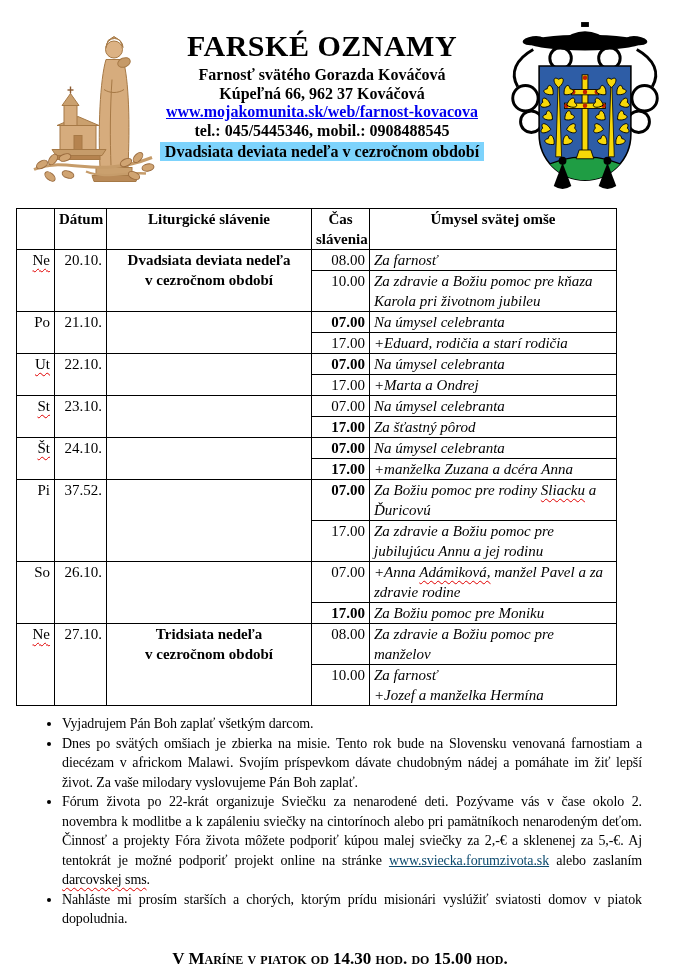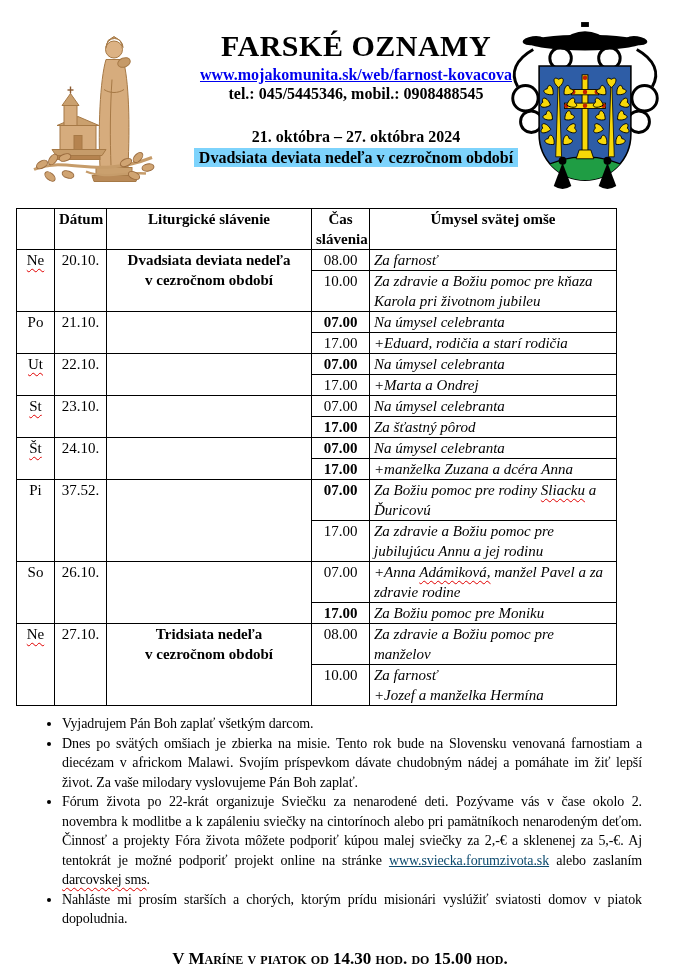--- a/index.html
+++ b/index.html
@@ -3,38 +3,38 @@
 <meta charset="utf-8">
 <style>
   html,body{margin:0;padding:0;background:#fff;}
   .page{position:relative;width:680px;height:972px;background:#fff;
         font-family:"Liberation Serif", serif;color:#000;overflow:hidden;}
 
   
   .hdr{position:relative;height:208px;}
   .statue{position:absolute;left:26px;top:28px;}
   .arms{position:absolute;left:502px;top:12px;}
-  .hdr-text{position:absolute;left:166px;top:30px;width:380px;text-align:center;}
+  .hdr-text{position:absolute;left:132px;top:30px;width:380px;text-align:center;}
   .hdr-title{font-size:30px;font-weight:bold;letter-spacing:.5px;line-height:32px;margin-bottom:4px;}
   .hdr-line{font-size:16px;font-weight:bold;line-height:18.5px;}
   .hdr-link{color:#0000ee;text-decoration:underline;font-weight:bold;}
   .hdr-week{font-size:16px;font-weight:bold;line-height:19px;margin-top:24px;}
   .hl{background:#7dd3fc;padding:1px 5px;text-align:right;}
 
   
   .sq{text-decoration-line:underline;text-decoration-style:wavy;
       text-decoration-color:#e00000;text-decoration-thickness:1px;
       text-underline-offset:3px;text-decoration-skip-ink:none;}
 
   
   table.sched{border-collapse:collapse;margin-left:16px;width:600px;table-layout:fixed;}
   .sched th,.sched td{border:1px solid #000;padding:0 4px;font-size:15px;
       line-height:20px;vertical-align:top;}
   .sched th{font-weight:bold;text-align:center;}
-  td.c{text-align:center;}
+  td.c{text-align:right;}
   td.lit{text-align:center;font-weight:bold;}
   td.int{font-style:italic;}
   .b{font-weight:bold;}
 
   
   .bullets{margin:8px 38px 0 40px;}
   .bullets ul{margin:0;padding-left:22px;}
   .bullets li{font-size:14px;line-height:19.5px;text-align:justify;letter-spacing:-.1px;}
   .blink{color:#0c4a6e;text-decoration:underline;}
 
@@ -167,23 +167,24 @@
       <g fill="#000">
         <circle cx="62" cy="152" r="4"></circle>
         <path d="M62,154 L53,178 Q62,184 71,178 Z"></path>
         <circle cx="108" cy="152" r="4"></circle>
         <path d="M108,154 L99,178 Q108,184 117,178 Z"></path>
       </g>
     </svg>
 
     <div class="hdr-text">
       <div class="hdr-title">FARSKÉ OZNAMY</div>
+      <div class="hdr-line">Farnosť svätého Gorazda Kováčová</div>
+      <div class="hdr-line">Kúpeľná 66, 962 37 Kováčová</div>
       <div class="hdr-line"><a href="#" class="hdr-link">www.mojakomunita.sk/web/farnost-kovacova</a></div>
       <div class="hdr-line">tel.: 045/5445346, mobil.: 0908488545</div>
-      <div class="hdr-week">21. októbra – 27. októbra 2024</div>
       <div class="hdr-week" style="margin-top:2px;"><span class="hl">Dvadsiata deviata nedeľa v cezročnom období</span></div>
     </div>
   </div>
 
   <table class="sched">
     <colgroup>
       <col style="width:38px">
         <col style="width:52px">
         <col style="width:205px">
       <col style="width:58px">

